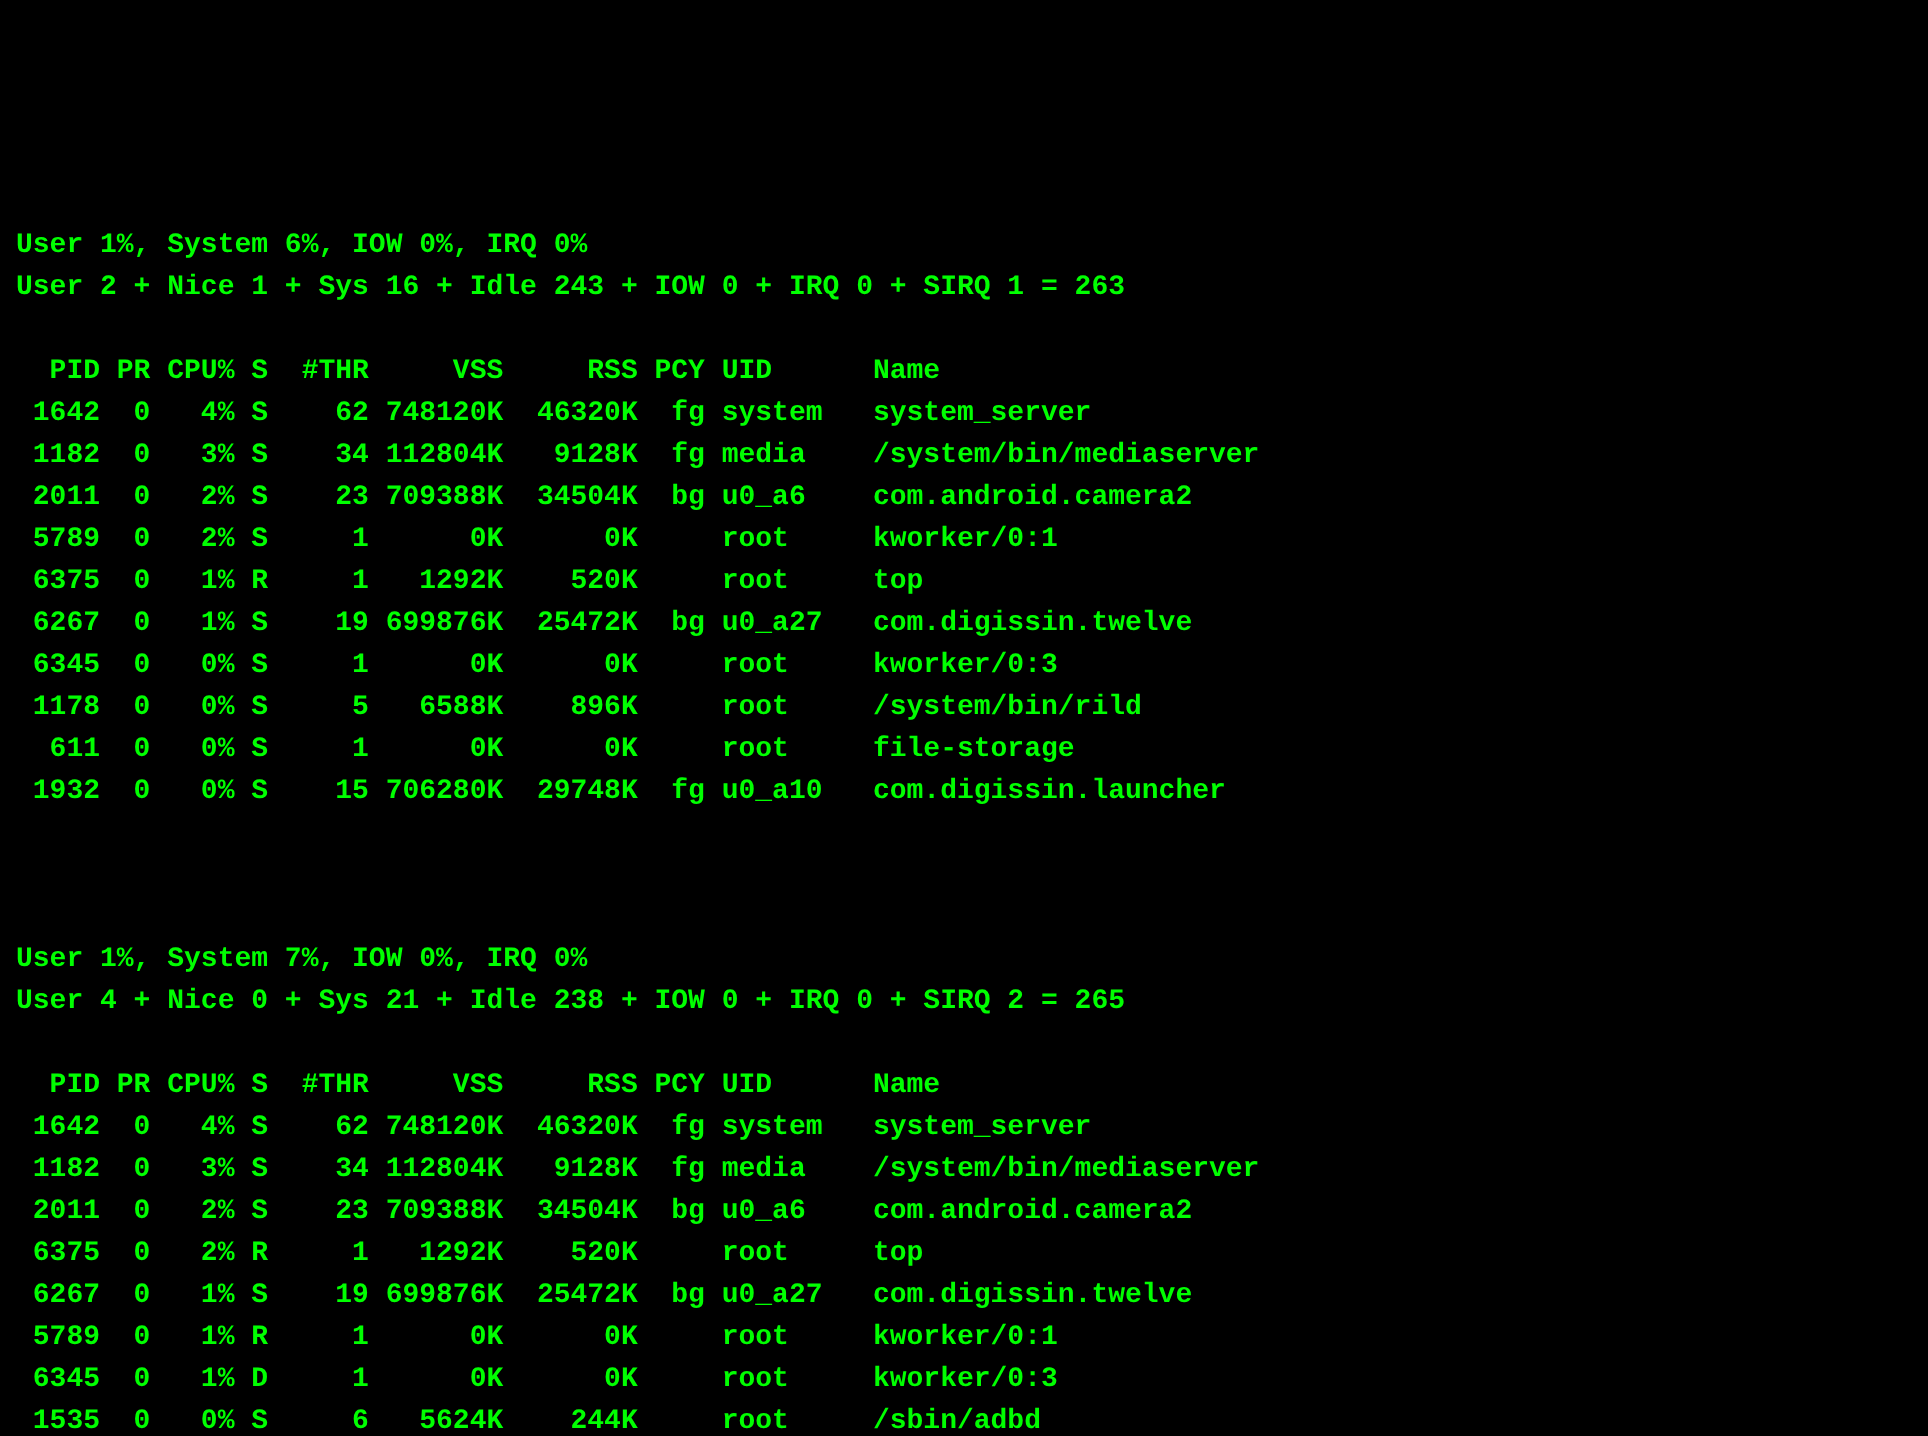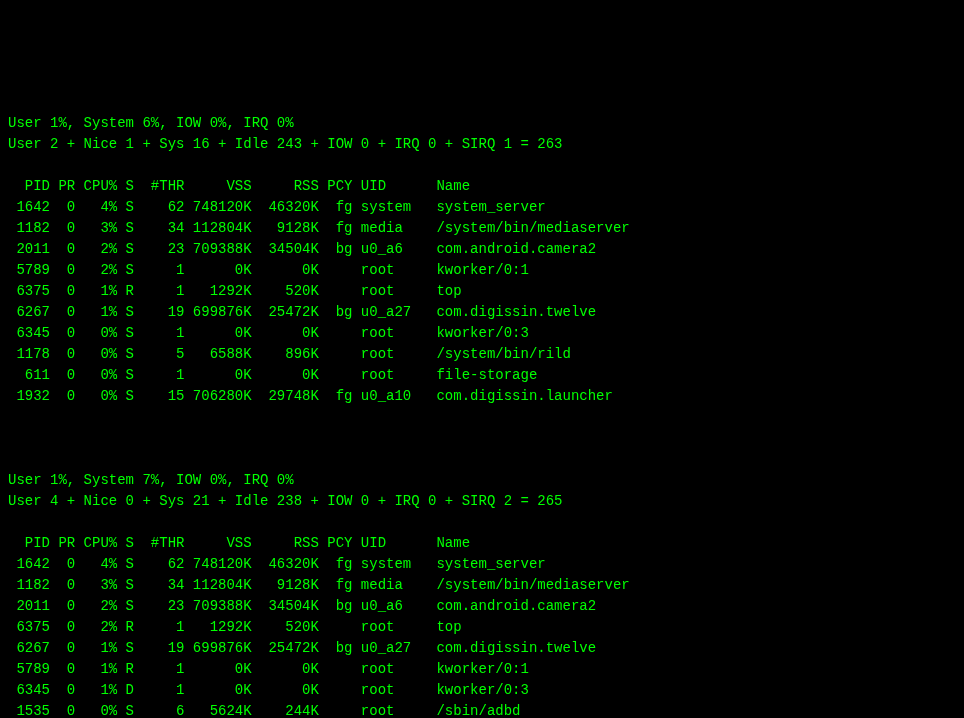--- a/index.html
+++ b/index.html
@@ -17,20 +17,21 @@
       white-space: pre;
       width: 964px;
       height: 718px;
       overflow: hidden;
     }
     .terminal-output {
       color: #00ff00;
     }
     .summary-line {
       margin: 0;
+      font-weight: bold;
     }
   </style>
 </head>
 <body>
 
 
 
 <div class="terminal-output" id="terminal-container"><div class="summary-line"> </div><div class="summary-line">User 1%, System 6%, IOW 0%, IRQ 0%</div><div class="summary-line">User 2 + Nice 1 + Sys 16 + Idle 243 + IOW 0 + IRQ 0 + SIRQ 1 = 263</div><div class="summary-line"> </div><div class="summary-line">  PID PR CPU% S  #THR     VSS     RSS PCY UID      Name</div><div class="summary-line"> 1642  0   4% S    62 748120K  46320K  fg system   system_server</div><div class="summary-line"> 1182  0   3% S    34 112804K   9128K  fg media    /system/bin/mediaserver</div><div class="summary-line"> 2011  0   2% S    23 709388K  34504K  bg u0_a6    com.android.camera2</div><div class="summary-line"> 5789  0   2% S     1      0K      0K     root     kworker/0:1</div><div class="summary-line"> 6375  0   1% R     1   1292K    520K     root     top</div><div class="summary-line"> 6267  0   1% S    19 699876K  25472K  bg u0_a27   com.digissin.twelve</div><div class="summary-line"> 6345  0   0% S     1      0K      0K     root     kworker/0:3</div><div class="summary-line"> 1178  0   0% S     5   6588K    896K     root     /system/bin/rild</div><div class="summary-line">  611  0   0% S     1      0K      0K     root     file-storage</div><div class="summary-line"> 1932  0   0% S    15 706280K  29748K  fg u0_a10   com.digissin.launcher</div><div class="summary-line"> </div><div class="summary-line"> </div><div class="summary-line"> </div><div class="summary-line">User 1%, System 7%, IOW 0%, IRQ 0%</div><div class="summary-line">User 4 + Nice 0 + Sys 21 + Idle 238 + IOW 0 + IRQ 0 + SIRQ 2 = 265</div><div class="summary-line"> </div><div class="summary-line">  PID PR CPU% S  #THR     VSS     RSS PCY UID      Name</div><div class="summary-line"> 1642  0   4% S    62 748120K  46320K  fg system   system_server</div><div class="summary-line"> 1182  0   3% S    34 112804K   9128K  fg media    /system/bin/mediaserver</div><div class="summary-line"> 2011  0   2% S    23 709388K  34504K  bg u0_a6    com.android.camera2</div><div class="summary-line"> 6375  0   2% R     1   1292K    520K     root     top</div><div class="summary-line"> 6267  0   1% S    19 699876K  25472K  bg u0_a27   com.digissin.twelve</div><div class="summary-line"> 5789  0   1% R     1      0K      0K     root     kworker/0:1</div><div class="summary-line"> 6345  0   1% D     1      0K      0K     root     kworker/0:3</div><div class="summary-line"> 1535  0   0% S     6   5624K    244K     root     /sbin/adbd</div></div>
 
 

